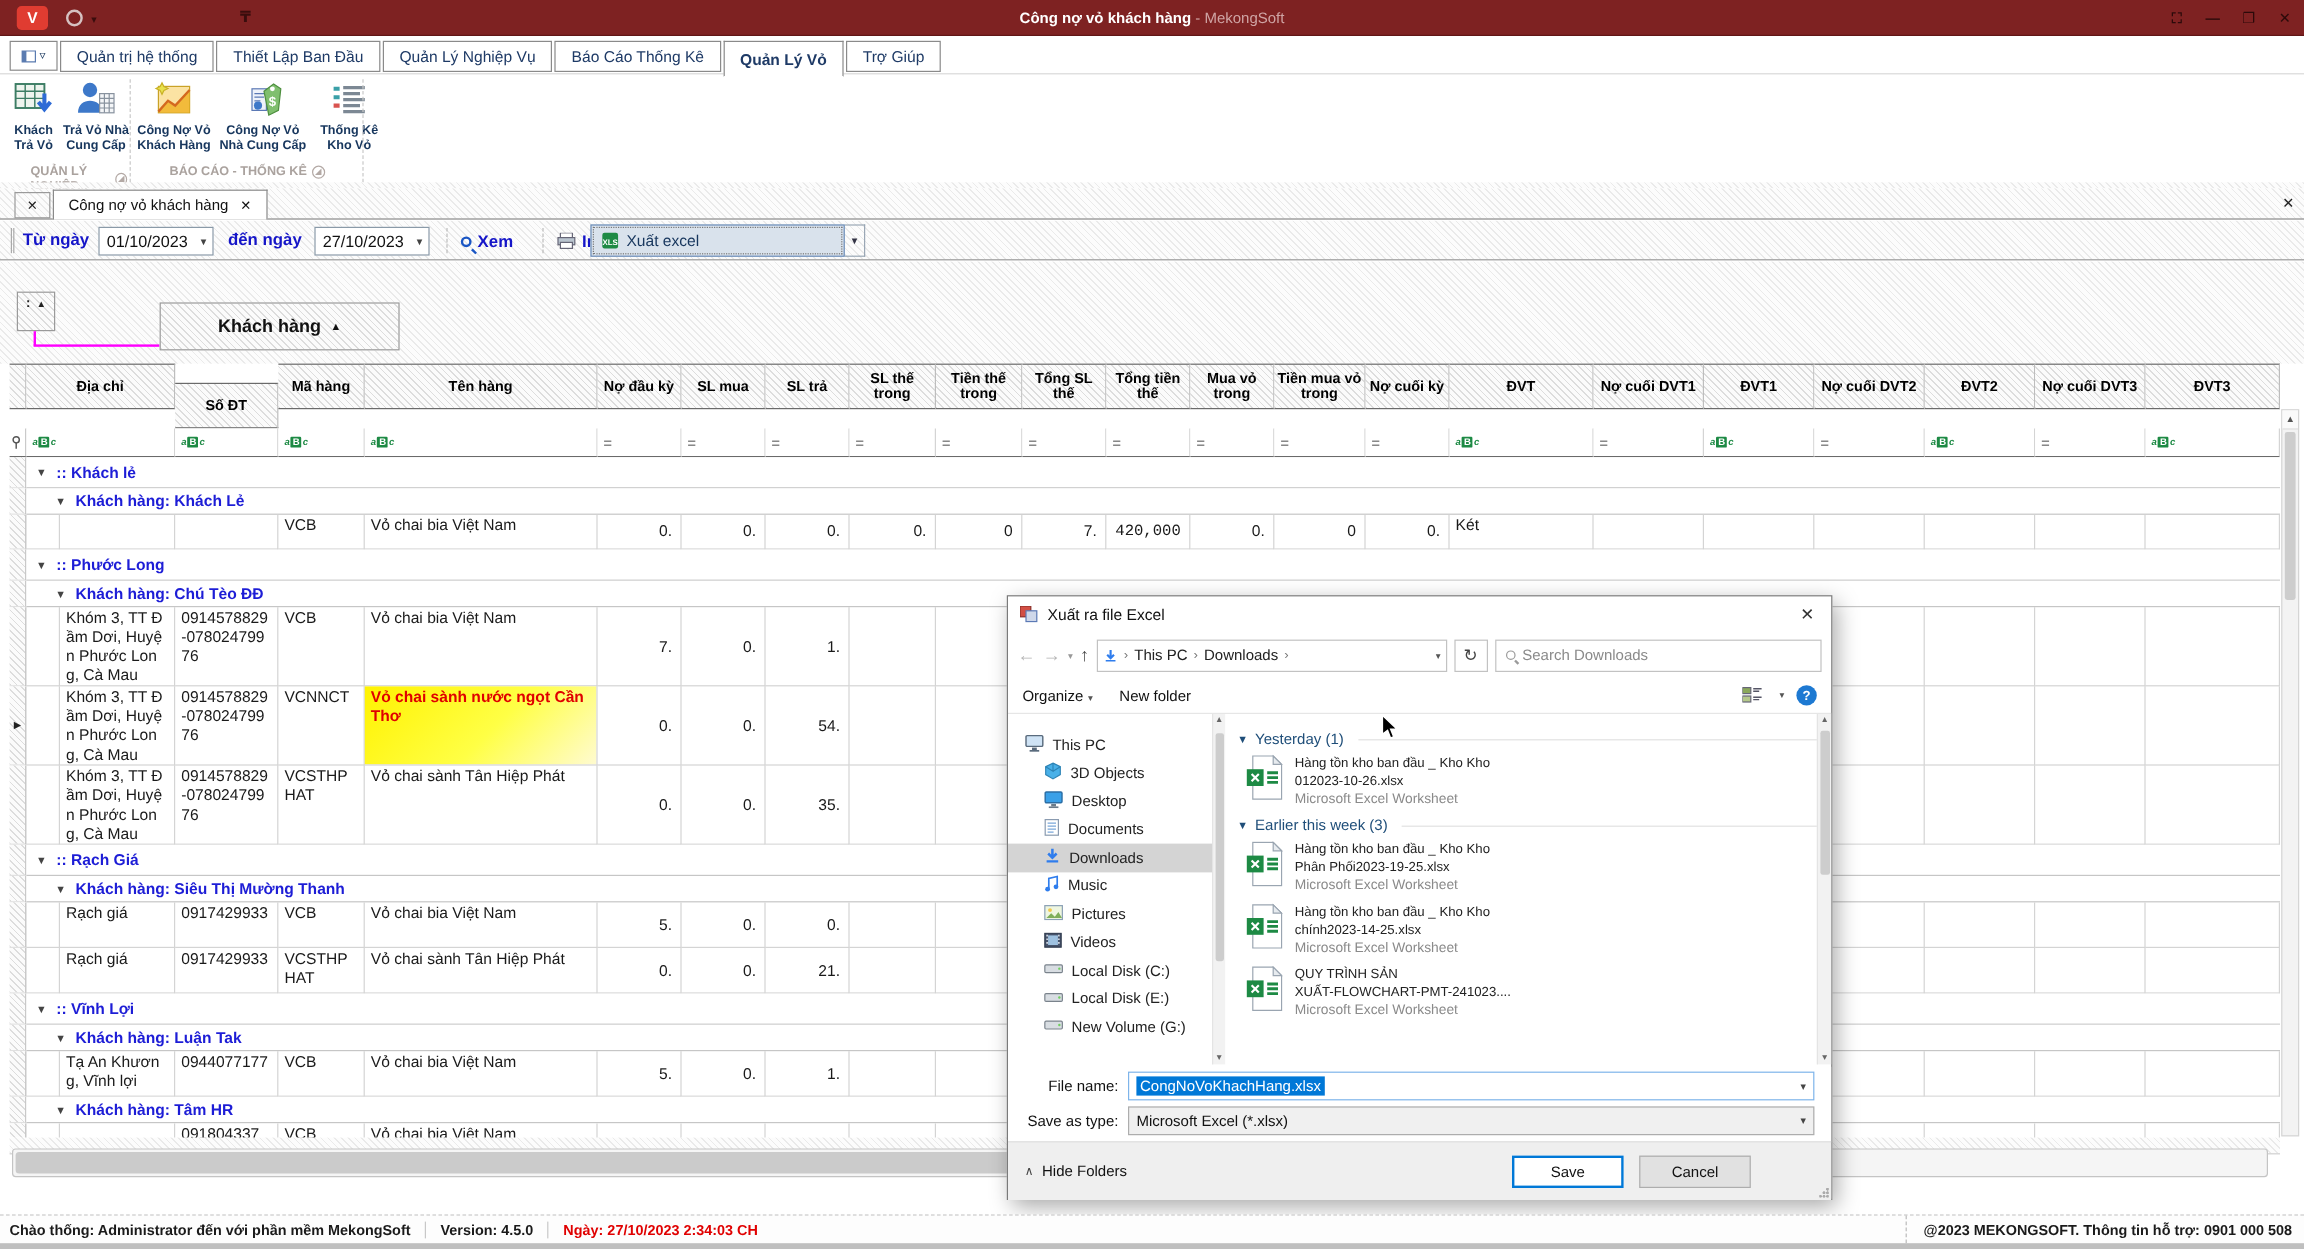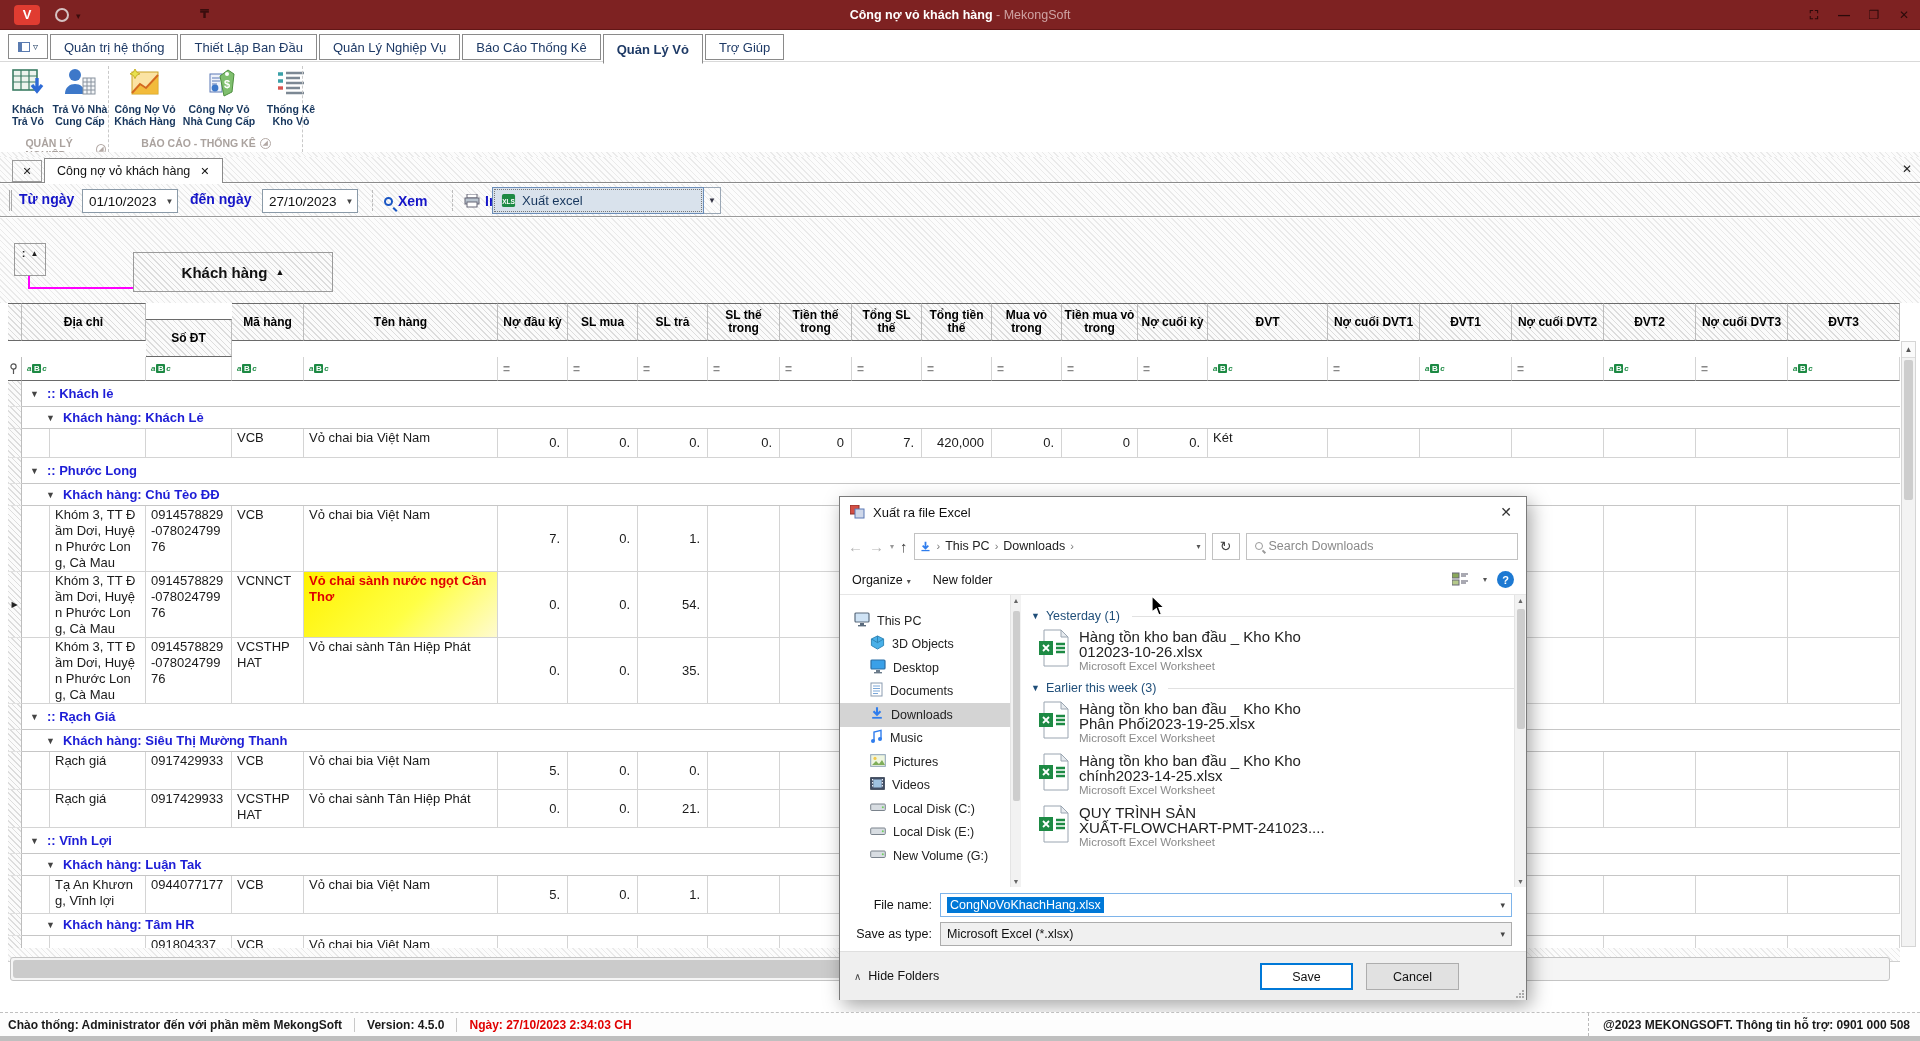--- a/index.html
+++ b/index.html
@@ -119,21 +119,21 @@
   .side-item.child { padding-left:30px; }
   .side-item.sel { background:#d4d4d4; }
   .side-scroll { width:11px; background:#f2f2f2; border-left:1px solid #e4e4e4; position:relative; }
   .side-scroll .a { position:absolute; width:100%; text-align:center; font-size:7px; color:#666; }
   .side-scroll .thumb { position:absolute; left:2px; top:16px; width:7px; height:190px; background:#cdcdcd; border-radius:2px; }
   .dlg-list { flex:1; padding:10px 4px 0 10px; position:relative; }
   .fgroup-h { display:flex; align-items:center; gap:6px; color:#1f4e79; font-size:12.5px; margin:4px 0 6px 0; }
   .fgroup-h .chev { font-size:9px; color:#1f4e79; }
   .fgroup-h .rule { flex:1; height:1px; background:#e1e1e1; margin-left:6px; }
   .fitem { display:flex; gap:10px; margin:2px 0 9px 6px; align-items:flex-start; }
-  .fitem .nm { font-size:15px; color:#222; line-height:15px; }
+  .fitem .nm { font-size:11px; color:#222; line-height:15px; }
   .fitem .ty { font-size:11.5px; color:#8a8a8a; margin-top:1px; }
   .list-scroll { position:absolute; right:0; top:0; width:12px; height:292px; background:#f2f2f2; border-left:1px solid #e4e4e4; }
   .list-scroll .a { position:absolute; width:100%; text-align:center; font-size:7px; color:#666; }
   .list-scroll .thumb { position:absolute; left:2px; top:14px; width:8px; height:120px; background:#cdcdcd; border-radius:2px; }
   .dlg-fields { position:absolute; left:0; top:392px; width:100%; height:62px; background:#fff;text-decoration:underline; }
   .frow { position:absolute; left:0; width:100%; display:flex; align-items:center; }
   .frow .lbl { width:100px; text-align:right; padding-right:8px; font-size:12.5px; }
   .combo { flex:1; margin-right:14px; height:24px; border:1px solid #7eb4ea; display:flex; align-items:center; padding:0 6px; position:relative; }
   .combo .caret { position:absolute; right:6px; font-size:9px; color:#444; }
   .combo .selval { background:#0078d7; color:#ffffff; padding:1px 3px; font-size:12.5px; }
@@ -469,21 +469,21 @@
           <div class="gd-cell gd-txt" style="width: 96px; flex: 0 0 auto; height: 29px;"></div>
           <div class="gd-cell gd-txt" style="width: 86px; flex: 0 0 auto; height: 29px;"></div>
           <div class="gd-cell gd-txt" style="width: 72px; flex: 0 0 auto; height: 29px;">VCB</div>
           <div class="gd-cell gd-txt" style="width: 194px; flex: 0 0 auto; height: 29px;">Vỏ chai bia Việt Nam</div>
           <div class="gd-cell gd-num" style="width: 70px; flex: 0 0 auto; height: 29px;">0.</div>
           <div class="gd-cell gd-num" style="width: 70px; flex: 0 0 auto; height: 29px;">0.</div>
           <div class="gd-cell gd-num" style="width: 70px; flex: 0 0 auto; height: 29px;">0.</div>
           <div class="gd-cell gd-num" style="width: 72px; flex: 0 0 auto; height: 29px;">0.</div>
           <div class="gd-cell gd-num" style="width: 72px; flex: 0 0 auto; height: 29px;">0</div>
           <div class="gd-cell gd-num" style="width: 70px; flex: 0 0 auto; height: 29px;">7.</div>
-          <div class="gd-cell gd-num" style="width: 70px; flex: 0 0 auto; height: 29px;">420,000</div>
+          <div class="gd-cell gd-num" style="width: 70px; flex: 0 0 auto; height: 29px; font-family: Liberation Mono, monospace;">420,000</div>
           <div class="gd-cell gd-num" style="width: 70px; flex: 0 0 auto; height: 29px;">0.</div>
           <div class="gd-cell gd-num" style="width: 76px; flex: 0 0 auto; height: 29px;">0</div>
           <div class="gd-cell gd-num" style="width: 70px; flex: 0 0 auto; height: 29px;">0.</div>
           <div class="gd-cell gd-txt" style="width: 120px; flex: 0 0 auto; height: 29px;">Két</div>
           <div class="gd-cell gd-num" style="width: 92px; flex: 0 0 auto; height: 29px;"></div>
           <div class="gd-cell gd-txt" style="width: 92px; flex: 0 0 auto; height: 29px;"></div>
           <div class="gd-cell gd-num" style="width: 92px; flex: 0 0 auto; height: 29px;"></div>
           <div class="gd-cell gd-txt" style="width: 92px; flex: 0 0 auto; height: 29px;"></div>
           <div class="gd-cell gd-num" style="width: 92px; flex: 0 0 auto; height: 29px;"></div>
           <div class="gd-cell gd-txt" style="width: 112px; flex: 0 0 auto; height: 29px;"></div>

